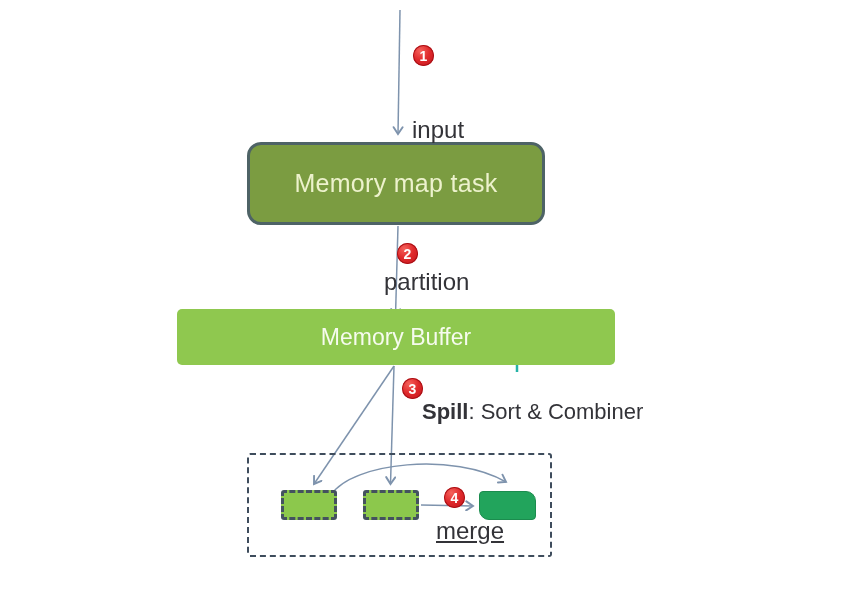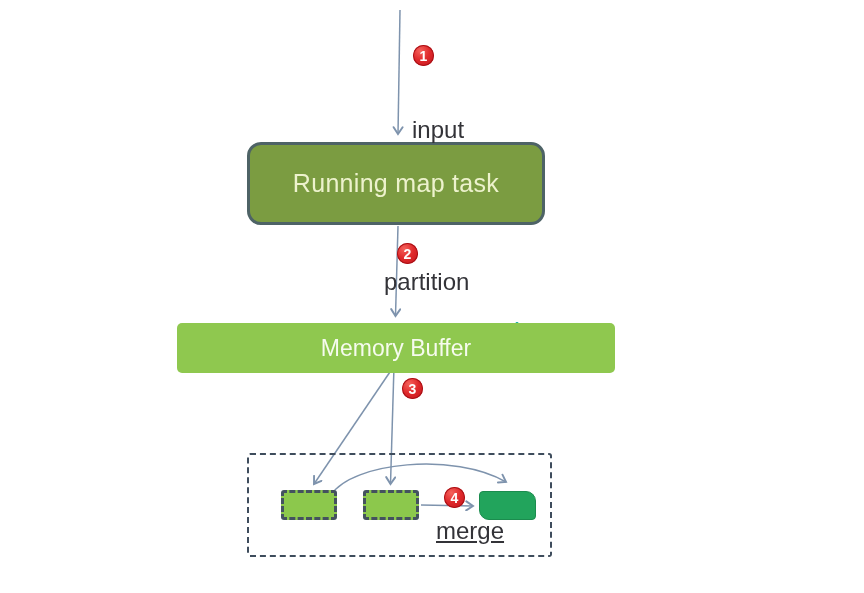--- a/index.html
+++ b/index.html
@@ -17,21 +17,21 @@
   .map-task{
     left:247px;top:142px;width:298px;height:83px;
     background:#7b9c41;
     border:3px solid #4e6366;
     border-radius:14px;
     color:#edf2cd;
     font-size:25px;
     letter-spacing:0.3px;
   }
   .memory-buffer{
-    left:177px;top:323px;width:438px;height:50px;
+    left:177px;top:309px;width:438px;height:56px;
     background:#8fc84f;
     border-radius:5px;
     color:#f6fbee;
     font-size:23px;
   }
   .merge-container{
     position:absolute;box-sizing:border-box;
     left:247px;top:453px;width:305px;height:104px;
     border:2px dashed #3e4c5c;
     border-radius:3px;
@@ -97,34 +97,37 @@
     <line x1="394" y1="366" x2="390.5" y2="484" stroke="#7e93ad" stroke-width="1.5" marker-end="url(#ah)"></line>
 
     <path d="M 331 495 C 352 462, 455 452, 506 482" fill="none" stroke="#7e93ad" stroke-width="1.5" marker-end="url(#ah)"></path>
 
     <line x1="421" y1="505" x2="473" y2="506" stroke="#7e93ad" stroke-width="1.5" marker-end="url(#ah)"></line>
 
     <line x1="517" y1="322" x2="517" y2="372" stroke="#26b3a7" stroke-width="2.5"></line>
   </svg>
 
   <div class="node map-task">
-    <span>Running map task</span>
+    <span>Memory map task</span>
   </div>
 
   <div class="node memory-buffer">
     <span>Memory Buffer</span>
   </div>
 
   <div class="merge-container"></div>
   <div class="spill-file one"></div>
   <div class="spill-file two"></div>
   <div class="merged-file"></div>
 
   <div class="badge b1">1</div>
   <div class="badge b2">2</div>
   <div class="badge b3">3</div>
   <div class="badge b4">4</div>
 
   <div class="flow-label lbl-input">input</div>
   <div class="flow-label lbl-partition">partition</div>
+  <div class="flow-label lbl-spill">
+    <span class="bold">Spill</span><span>: Sort &amp; Combiner</span>
+  </div>
   <div class="flow-label lbl-merge">merge</div>
 
 </div>
 
 </body></html>

